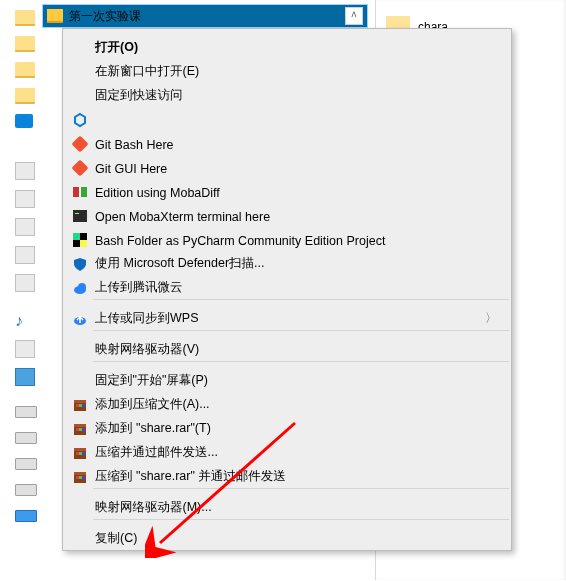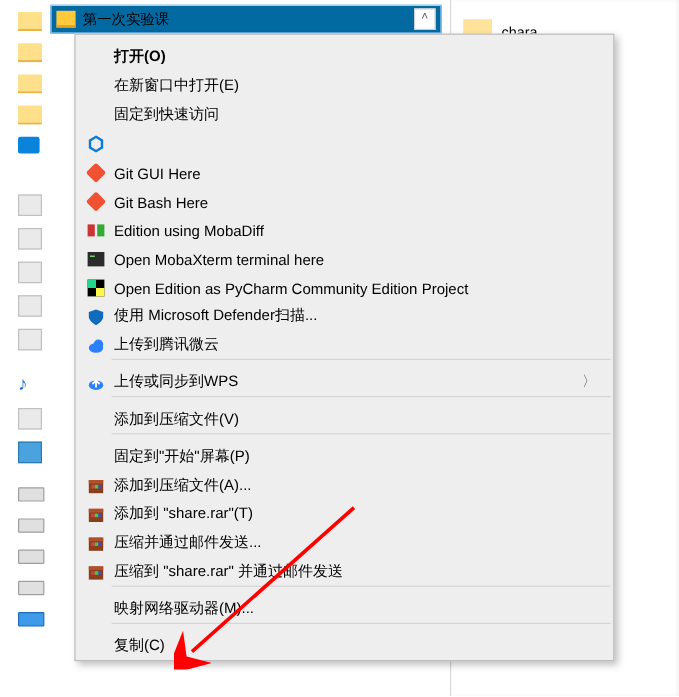--- a/index.html
+++ b/index.html
@@ -227,29 +227,29 @@
           <path d="M8 2 L13 5 L13 11 L8 14 L3 11 L3 5 Z" fill="none" stroke="#0b7bd4" stroke-width="2"></path>
         </svg>
     </span>
   </div>
   <div class="item">
     <span class="icn">
       <svg width="16" height="16">
           <rect x="2" y="2" width="12" height="12" rx="2" transform="rotate(45 8 8)" fill="#f05133"></rect>
         </svg>
     </span>
+    <span class="lbl">Git Bash Here</span>
+  </div>
+  <div class="item">
+    <span class="icn">
+      <svg width="16" height="16">
+          <rect x="2" y="2" width="12" height="12" rx="2" transform="rotate(45 8 8)" fill="#f05133"></rect>
+        </svg>
+    </span>
     <span class="lbl">Git GUI Here</span>
-  </div>
-  <div class="item">
-    <span class="icn">
-      <svg width="16" height="16">
-          <rect x="2" y="2" width="12" height="12" rx="2" transform="rotate(45 8 8)" fill="#f05133"></rect>
-        </svg>
-    </span>
-    <span class="lbl">Git Bash Here</span>
   </div>
   <div class="item">
     <span class="icn">
       <svg width="16" height="16">
           <rect x="1" y="3" width="6" height="10" fill="#cc3333"></rect>
           <rect x="9" y="3" width="6" height="10" fill="#33aa33"></rect>
         </svg>
     </span>
     <span class="lbl">Edition using MobaDiff</span>
   </div>
@@ -263,21 +263,21 @@
     <span class="lbl">Open MobaXterm terminal here</span>
   </div>
   <div class="item">
     <span class="icn">
       <svg width="16" height="16">
           <rect x="1" y="1" width="14" height="14" fill="#000"></rect>
           <rect x="1" y="1" width="7" height="7" fill="#21d789"></rect>
           <rect x="8" y="8" width="7" height="7" fill="#fcf84a"></rect>
         </svg>
     </span>
-    <span class="lbl">Open Edition as PyCharm Community Edition Project</span>
+    <span class="lbl">Bash Folder as PyCharm Community Edition Project</span>
   </div>
   <div class="item">
     <span class="icn">
       <svg width="16" height="16">
           <path d="M8 2 L14 4 L14 8 C14 12 8 15 8 15 C8 15 2 12 2 8 L2 4 Z" fill="#0f6cbd"></path>
         </svg>
     </span>
     <span class="lbl">使用 Microsoft Defender扫描...</span>
   </div>
   <div class="item">
@@ -300,21 +300,21 @@
         </svg>
     </span>
     <span class="lbl">上传或同步到WPS</span>
     <span class="sub">〉</span>
   </div>
 
   <div class="sep"></div>
 
   <div class="item">
     <span class="icn"></span>
-    <span class="lbl">添加到压缩文件(V)</span>
+    <span class="lbl">映射网络驱动器(V)</span>
   </div>
 
   <div class="sep"></div>
 
   <div class="item">
     <span class="icn"></span>
     <span class="lbl">固定到"开始"屏幕(P)</span>
   </div>
   <div class="item">
     <span class="icn">

